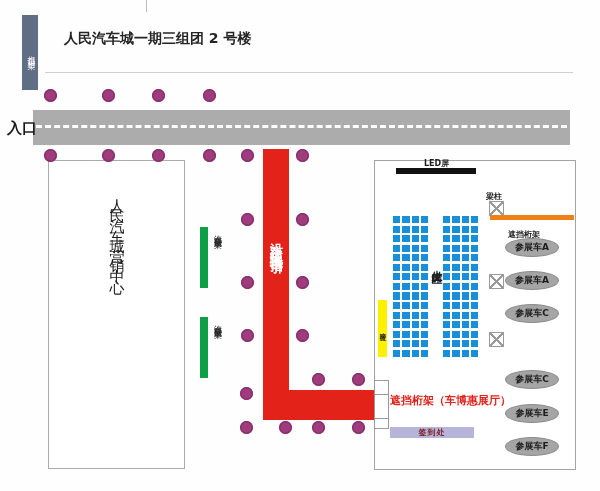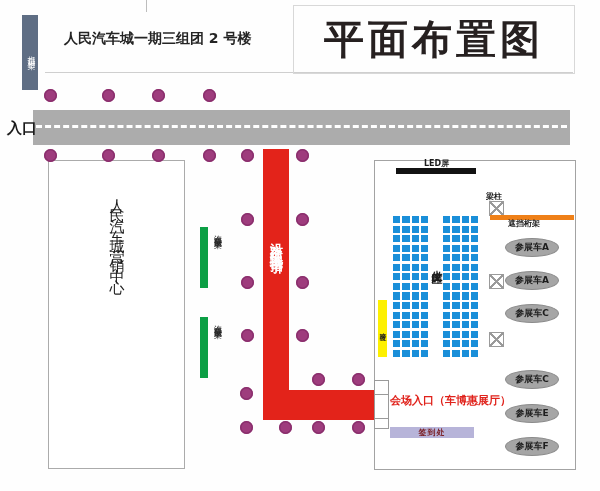--- a/index.html
+++ b/index.html
@@ -52,21 +52,21 @@
     display:flex;align-items:center;justify-content:center;}
   .stage-label{color:#fff;font-size:13px;font-weight:700;letter-spacing:2px;margin-left:10px;}
   .mic{position:absolute;left:9px;top:11px;width:8px;height:8px;border-radius:50%;background:#fff;}
   .mic::after{content:"";position:absolute;left:3px;top:-4px;width:2px;height:3px;background:#fff;}
 
   .pillar-label{left:486px;top:191px;font-size:8px;font-weight:700;}
   .xsq{position:absolute;width:13px;height:13px;border:1px solid #9a9a9a;background:
     linear-gradient(to top right,transparent 46%,#9a9a9a 46%,#9a9a9a 54%,transparent 54%),
     linear-gradient(to bottom right,transparent 46%,#9a9a9a 46%,#9a9a9a 54%,transparent 54%),#fff;}
   .truss-bar{left:490px;top:215px;width:84px;height:5px;background:#ef8018;}
-  .truss2-label{left:508px;top:218px;font-size:8px;font-weight:700;}
+  .truss2-label{left:508px;top:229px;font-size:8px;font-weight:700;}
 
   .seat{position:absolute;width:7.2px;height:7.2px;background:#1a8fd9;}
   .seating-label{left:428px;top:261px;font-size:11px;font-weight:700;letter-spacing:2px;}
 
   .buffet-bar{left:378px;top:300px;width:9px;height:57px;background:#fdf000;
     display:flex;align-items:center;justify-content:center;}
   .buffet-bar span{font-size:7px;letter-spacing:1px;color:#1a1a1a;}
 
   .car{width:52px;height:17px;border-radius:50%;background:#a5a5a5;border:1px solid #8b8b8b;
     left:505px;display:flex;align-items:center;justify-content:center;
@@ -86,23 +86,20 @@
 <body>
 
 <div id="stage-root">
 
   <div class="abs truss-box">
     <span class="vtext">指引桁架</span>
   </div>
   <div class="abs building-label">人民汽车城一期三组团 2 号楼</div>
   <div class="abs header-tick"></div>
   <div class="abs header-divider"></div>
-  <div class="abs title-box">
-    <div class="main-title">平面布置图</div>
-  </div>
 
   <div class="abs road">
     <div class="road-line"></div>
   </div>
   <div class="abs entrance-label">入口</div>
 
   <div class="abs mc-box">
     <div class="abs mc-label vtext">人民汽车城营销中心</div>
   </div>
 
@@ -138,21 +135,21 @@
   <div class="abs car b">参展车A</div>
   <div class="abs car c">参展车C</div>
   <div class="abs car d">参展车C</div>
   <div class="abs car e">参展车E</div>
   <div class="abs car f">参展车F</div>
 
   <div class="abs door">
     <div class="cell-line" style="top:13px;"></div>
     <div class="cell-line" style="top:37px;"></div>
   </div>
-  <div class="abs venue-entrance-label">会场入口（车博惠展厅）</div>
+  <div class="abs venue-entrance-label">遮挡桁架（车博惠展厅）</div>
   <div class="abs signin-bar">
     <span>签到处</span>
   </div>
 
 <div class="dot" style="left: 43.5px; top: 88.5px; background: rgb(158, 60, 125);"></div>
     <div class="dot" style="left: 101.5px; top: 88.5px; background: rgb(158, 60, 125);"></div>
     <div class="dot" style="left: 151.5px; top: 88.5px; background: rgb(158, 60, 125);"></div>
     <div class="dot" style="left: 202.5px; top: 88.5px; background: rgb(158, 60, 125);"></div>
     <div class="dot" style="left: 43.5px; top: 148.5px; background: rgb(158, 60, 125);"></div>
     <div class="dot" style="left: 101.5px; top: 148.5px; background: rgb(158, 60, 125);"></div>

